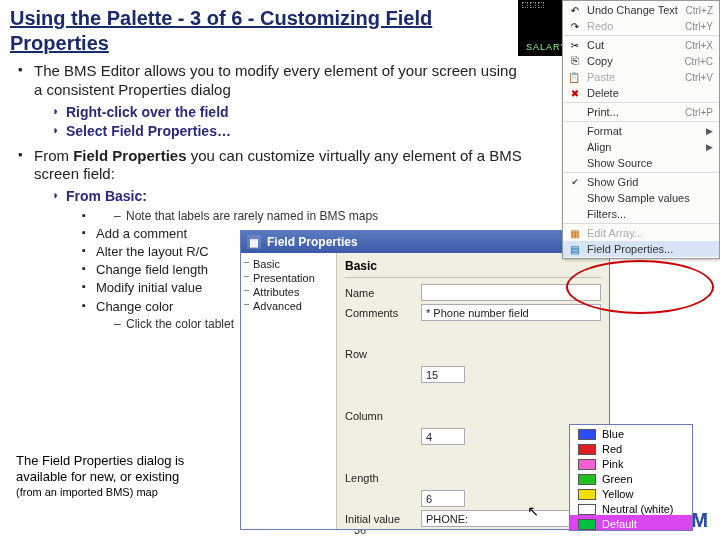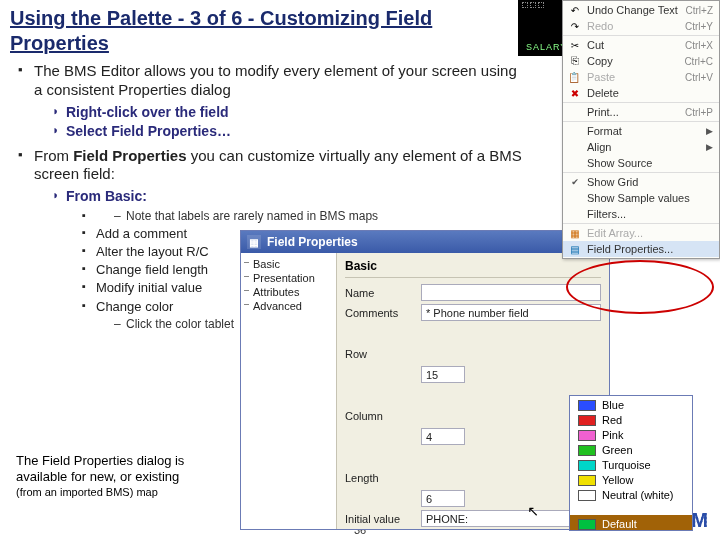--- a/index.html
+++ b/index.html
@@ -73,21 +73,21 @@
   .dlg .row .inp.small { width: 44px; flex: none; margin-top: 42px; }
   .dlg .row .color { flex: 1; height: 17px; border: 1px solid #aab; display: flex; }
   .dlg .row .swatch { width: 30px; background: #00d6c8; border-right: 1px solid #aab; }
   .dlg .row .dd { width: 16px; display: flex; align-items: center; justify-content: center; background: #eceadd; color: #555; font-size: 9px; }
   
   .colorlist {
     position: absolute; bottom: -2px; left: 328px; width: 124px;
     background: #fff; border: 1px solid #6b7bb5; font-size: 11px; z-index: 40;
   }
   .colorlist .copt { display: flex; align-items: flex-end; height: 15px; padding: 0 8px; }
-  .colorlist .copt.sel { background: #a16207; color: #fff; margin-top: 14px; }
+  .colorlist .copt.sel { background: #d946ef; color: #fff; }
   .colorlist .csw { width: 18px; height: 11px; margin-right: 6px; border: 1px solid #555; }
   .cursor { position: absolute; bottom: 10px; right: 70px; font-size: 14px; z-index: 50; color: #000; }
   
   .ibm { position: absolute; right: 10px; bottom: 8px; font-family: Arial; font-weight: 900; font-size: 20px; letter-spacing: 2px; color: #2a4da8; background: repeating-linear-gradient(#2a4da8 0 2px, transparent 2px 4px); -webkit-background-clip: text; background-clip: text; }
   
   .preview { position: absolute; top: 0; right: 130px; width: 72px; height: 56px; background: #000; z-index: 4; }
   .preview .lbl { position: absolute; bottom: 4px; left: 8px; font-size: 9px; color: #8f8; letter-spacing: 1px; }
   .tiny-row { position: absolute; top: 2px; left: 4px; right: 4px; display: flex; gap: 2px; }
   .tiny-row span { width: 6px; height: 6px; border: 1px dotted #888; }
 </style>
@@ -295,24 +295,20 @@
         </div>
       <div class="copt">
           <span class="csw" style="background:#f060d0"></span>
           <span>Pink</span>
         </div>
       <div class="copt">
           <span class="csw" style="background:#20c020"></span>
           <span>Green</span>
         </div>
       <div class="copt">
-          <span class="csw" style="background:#00d6c8"></span>
-          <span>Turquoise</span>
-        </div>
-      <div class="copt">
           <span class="csw" style="background:#f0e000"></span>
           <span>Yellow</span>
         </div>
       <div class="copt">
           <span class="csw" style="background:#ffffff"></span>
           <span>Neutral (white)</span>
         </div>
       <div class="copt sel">
           <span class="csw" style="background:#00c040"></span>
           <span>Default</span>

